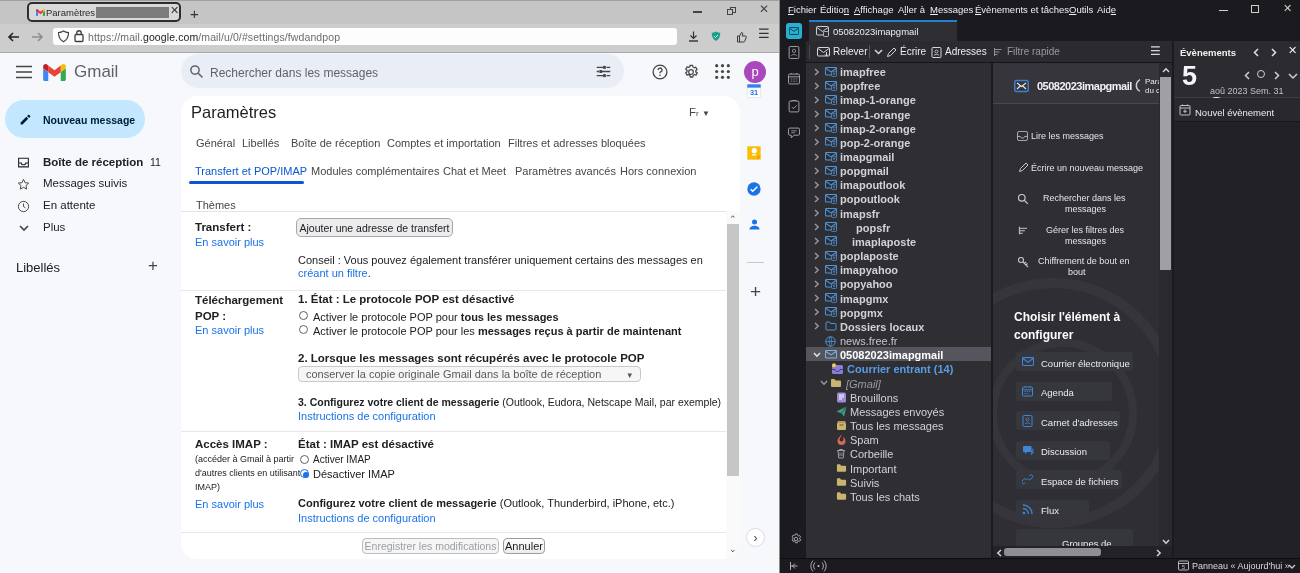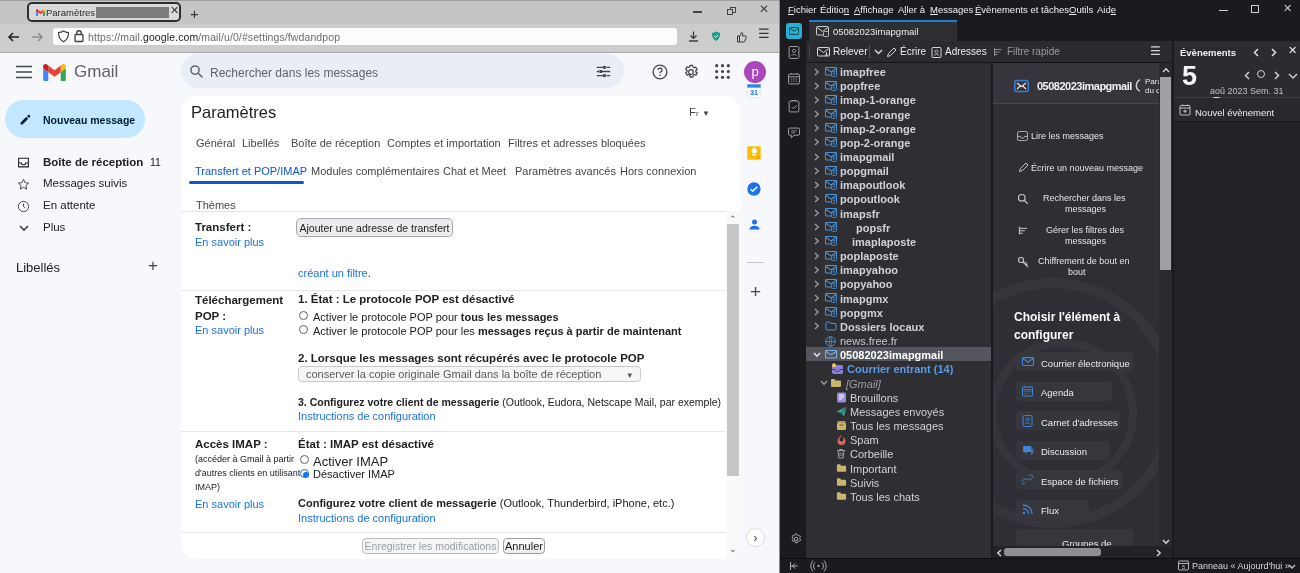--- a/index.html
+++ b/index.html
@@ -181,20 +181,21 @@
       <div class="abs gtab" style="left:262px;top:69px;">Chat et Meet</div>
       <div class="abs gtab" style="left:334px;top:69px;">Paramètres avancés</div>
       <div class="abs gtab" style="left:439px;top:69px;">Hors connexion</div>
       <div class="abs" style="left:8px;top:85px;width:115px;height:3px;background:#0b57d0;border-radius:2px;"></div>
       <div class="abs gtab" style="left:15px;top:96px;margin-top:7px;">Thèmes</div>
       <div class="abs" style="left:0;top:115px;width:559px;height:1px;background:#e4e4e4;"></div>
 
       <div class="abs gb" style="left:14px;top:125px;font-size:11.5px;">Transfert :</div>
       <div class="abs glink" style="left:14px;top:140px;font-size:11px;">En savoir plus</div>
       <div class="abs" style="left:115px;top:122px;width:157px;height:19px;background:#ececee;border:1px solid #a9a9ad;border-radius:5px;font-size:10.5px;color:#1b1b1b;text-align:center;line-height:18px;">Ajouter une adresse de transfert</div>
+      <div class="abs" style="left:117px;top:158px;font-size:11px;color:#202124;">Conseil : Vous pouvez également transférer uniquement certains des messages en</div>
       <div class="abs" style="left:117px;top:171px;font-size:11px;"><span class="glink">créant un filtre</span><span style="color:#202124;">.</span></div>
       <div class="abs" style="left:0px;top:194px;width:545px;height:1px;background:#e8e8e8;"></div>
 
       <div class="abs gb" style="left:14px;top:198px;font-size:11.5px;">Téléchargement</div>
       <div class="abs gb" style="left:14px;top:214px;font-size:11.5px;">POP :</div>
       <div class="abs glink" style="left:14px;top:228px;font-size:11px;">En savoir plus</div>
       <div class="abs gb" style="left:117px;top:197px;font-size:11.5px;">1. État : Le protocole POP est désactivé</div>
       <div class="abs" style="left:118px;top:215px;width:9px;height:9px;border:1.5px solid #5f6368;border-radius:50%;"></div>
       <div class="abs" style="left:132px;top:215px;font-size:11px;color:#202124;">Activer le protocole POP pour <b>tous les messages</b></div>
       <div class="abs" style="left:118px;top:229px;width:9px;height:9px;border:1.5px solid #5f6368;border-radius:50%;"></div>
@@ -205,21 +206,21 @@
       <div class="abs glink" style="left:117px;top:314px;font-size:11px;">Instructions de configuration</div>
       <div class="abs" style="left:0px;top:335px;width:545px;height:1px;background:#e8e8e8;"></div>
 
       <div class="abs gb" style="left:14px;top:342px;font-size:11.5px;">Accès IMAP :</div>
       <div class="abs" style="left:14px;top:358px;font-size:9px;color:#202124;">(accéder à Gmail à partir</div>
       <div class="abs" style="left:14px;top:372px;font-size:9px;color:#202124;">d'autres clients en utilisant</div>
       <div class="abs" style="left:14px;top:386px;font-size:9px;color:#202124;">IMAP)</div>
       <div class="abs glink" style="left:14px;top:402px;font-size:11px;">En savoir plus</div>
       <div class="abs gb" style="left:117px;top:342px;font-size:11.5px;">État : IMAP est désactivé</div>
       <div class="abs" style="left:119px;top:359px;width:9px;height:9px;border:1.5px solid #5f6368;border-radius:50%;"></div>
-      <div class="abs" style="left:132px;top:358px;font-size:13px;color:#202124;">Activer IMAP</div>
+      <div class="abs" style="left:132px;top:358px;font-size:10px;color:#202124;">Activer IMAP</div>
       <div class="abs" style="left:119px;top:373px;width:9px;height:9px;border:1.5px solid #1a73e8;border-radius:50%;"></div>
       <div class="abs" style="left:122px;top:376px;width:6px;height:6px;background:#1a73e8;border-radius:50%;"></div>
       <div class="abs" style="left:132px;top:372px;font-size:11px;color:#202124;">Désactiver IMAP</div>
       <div class="abs" style="left:117px;top:401px;font-size:11px;color:#202124;"><b>Configurez votre client de messagerie</b> (Outlook, Thunderbird, iPhone, etc.)</div>
       <div class="abs glink" style="left:117px;top:416px;font-size:11px;">Instructions de configuration</div>
       <div class="abs" style="left:0px;top:436px;width:545px;height:1px;background:#e8e8e8;"></div>
       <div class="abs" style="left:181px;top:442px;width:137px;height:16px;background:#f5f5f5;border:1px solid #bdbdbd;border-radius:4px;font-size:10.5px;color:#9aa0a6;text-align:center;line-height:15px;">Enregistrer les modifications</div>
       <div class="abs" style="left:322px;top:442px;width:42px;height:16px;background:linear-gradient(#fdfdfd,#ededed);border:1px solid #9d9d9d;border-radius:4px;font-size:11px;color:#1b1b1b;text-align:center;line-height:15px;">Annuler</div>
 
       <div class="abs" style="left:545px;top:115px;width:14px;height:348px;background:#fafafa;"></div>

